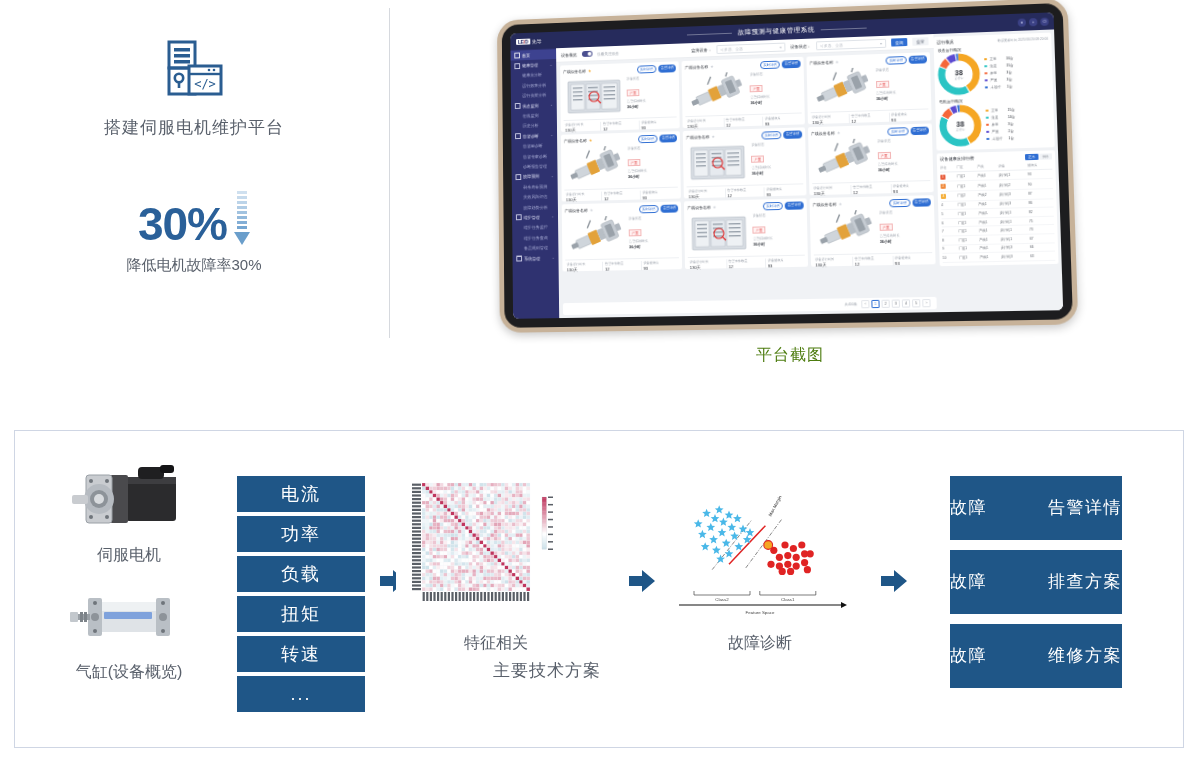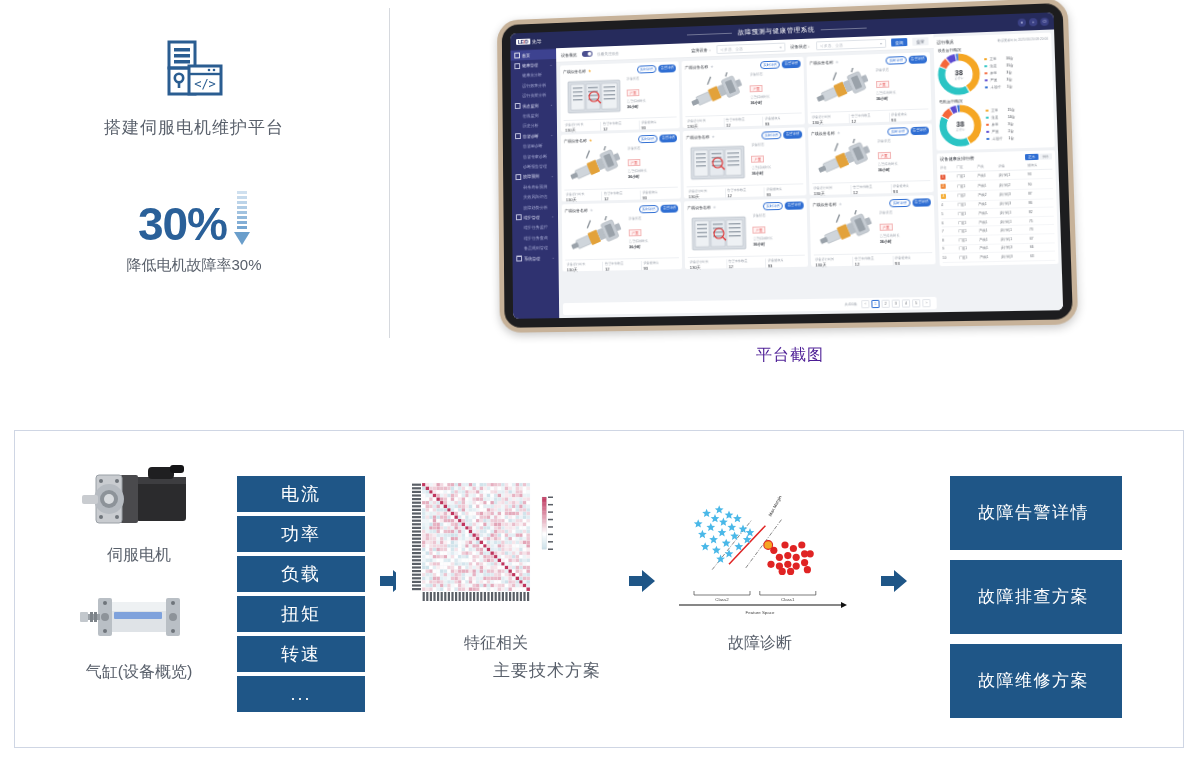--- a/index.html
+++ b/index.html
@@ -53,21 +53,21 @@
     box-sizing: border-box;
     transform: perspective(1400px) rotateX(3.2deg) rotateY(-6.5deg) rotateZ(-1.2deg);
   }
   #screen {
     position: absolute; left: 9px; top: 9px; right: 9px; bottom: 9px;
     background: #f0f2f5; border-radius: 6px; overflow: hidden;
     display: flex; flex-direction: column;
   }
   .tb-caption {
     position: absolute; left: 0; top: 345px; width: 640px; text-align: center;
-    font-size: 16px; color: #4c1d95; letter-spacing: 1px;
+    font-size: 16px; color: #4d7c0f; letter-spacing: 1px;
   }
 
   
   #app-header {
     height: 17px; background: #262b5c; color: #fff;
     display: flex; align-items: center; flex: none; position: relative;
   }
   #app-logo { width: 72px; padding-left: 6px; display: flex; align-items: center; gap: 2px; }
   .logo-box {
     background: #fff; color: #1b2060; font-size: 5px; font-weight: bold;
@@ -175,41 +175,40 @@
   table.rank td { font-size: 3.2px; color: #5e636b; padding: 1.8px 0; border-bottom: .5px solid #f5f6f8; }
   .rk-badge { display: inline-block; width: 5px; height: 5px; line-height: 5px; text-align: center; color: #fff; font-size: 3.2px; border-radius: 1px; }
 
   
   #bottom-section {
     position: absolute; left: 14px; top: 430px; width: 1170px; height: 318px;
     border: 1px solid #cfd6e4; box-sizing: border-box; background: #fff;
   }
   .flow { position: absolute; inset: 0; }
 
-  .src-col { position: absolute; left: 49px; top: 28px; width: 150px; }
+  .src-col { position: absolute; left: 39px; top: 28px; width: 150px; }
   .src-item { display: flex; flex-direction: column; align-items: center; }
   .src-img { width: 130px; height: 80px; position: relative; }
   .src-label { font-size: 16px; color: #59606b; margin-top: 6px; }
 
   .param-col { position: absolute; left: 222px; top: 45px; width: 128px; display: flex; flex-direction: column; gap: 4px; }
   .param-box {
     height: 36px; background: #1f5687; color: #fff; font-size: 18px;
     display: flex; align-items: center; justify-content: center; letter-spacing: 2px;
   }
 
   .arrow { position: absolute; width: 26px; height: 26px; }
   .step { position: absolute; display: flex; flex-direction: column; align-items: center; }
   .step-label { font-size: 16px; color: #59606b; margin-top: 8px; }
 
   .out-col { position: absolute; left: 935px; top: 45px; width: 172px; display: flex; flex-direction: column; gap: 10px; }
   .out-box {
-    height: 74px; background: #1f5687; color: #fff; font-size: 17px; line-height: 1.45;
-    display: flex; align-items: center; justify-content: flex-start; text-align: center;
+    height: 64px; background: #1f5687; color: #fff; font-size: 17px; line-height: 1.45;
+    display: flex; align-items: center; justify-content: space-between; text-align: center;
     letter-spacing: 1.5px;
-    padding-left: 28px;
   }
   .tech-caption { position: absolute; left: 478px; top: 228px; font-size: 17px; color: #59606b; letter-spacing: 1px; }
 </style>
 </head>
 <body>
 
 <div id="page">
 
   <div id="top-section">
 

